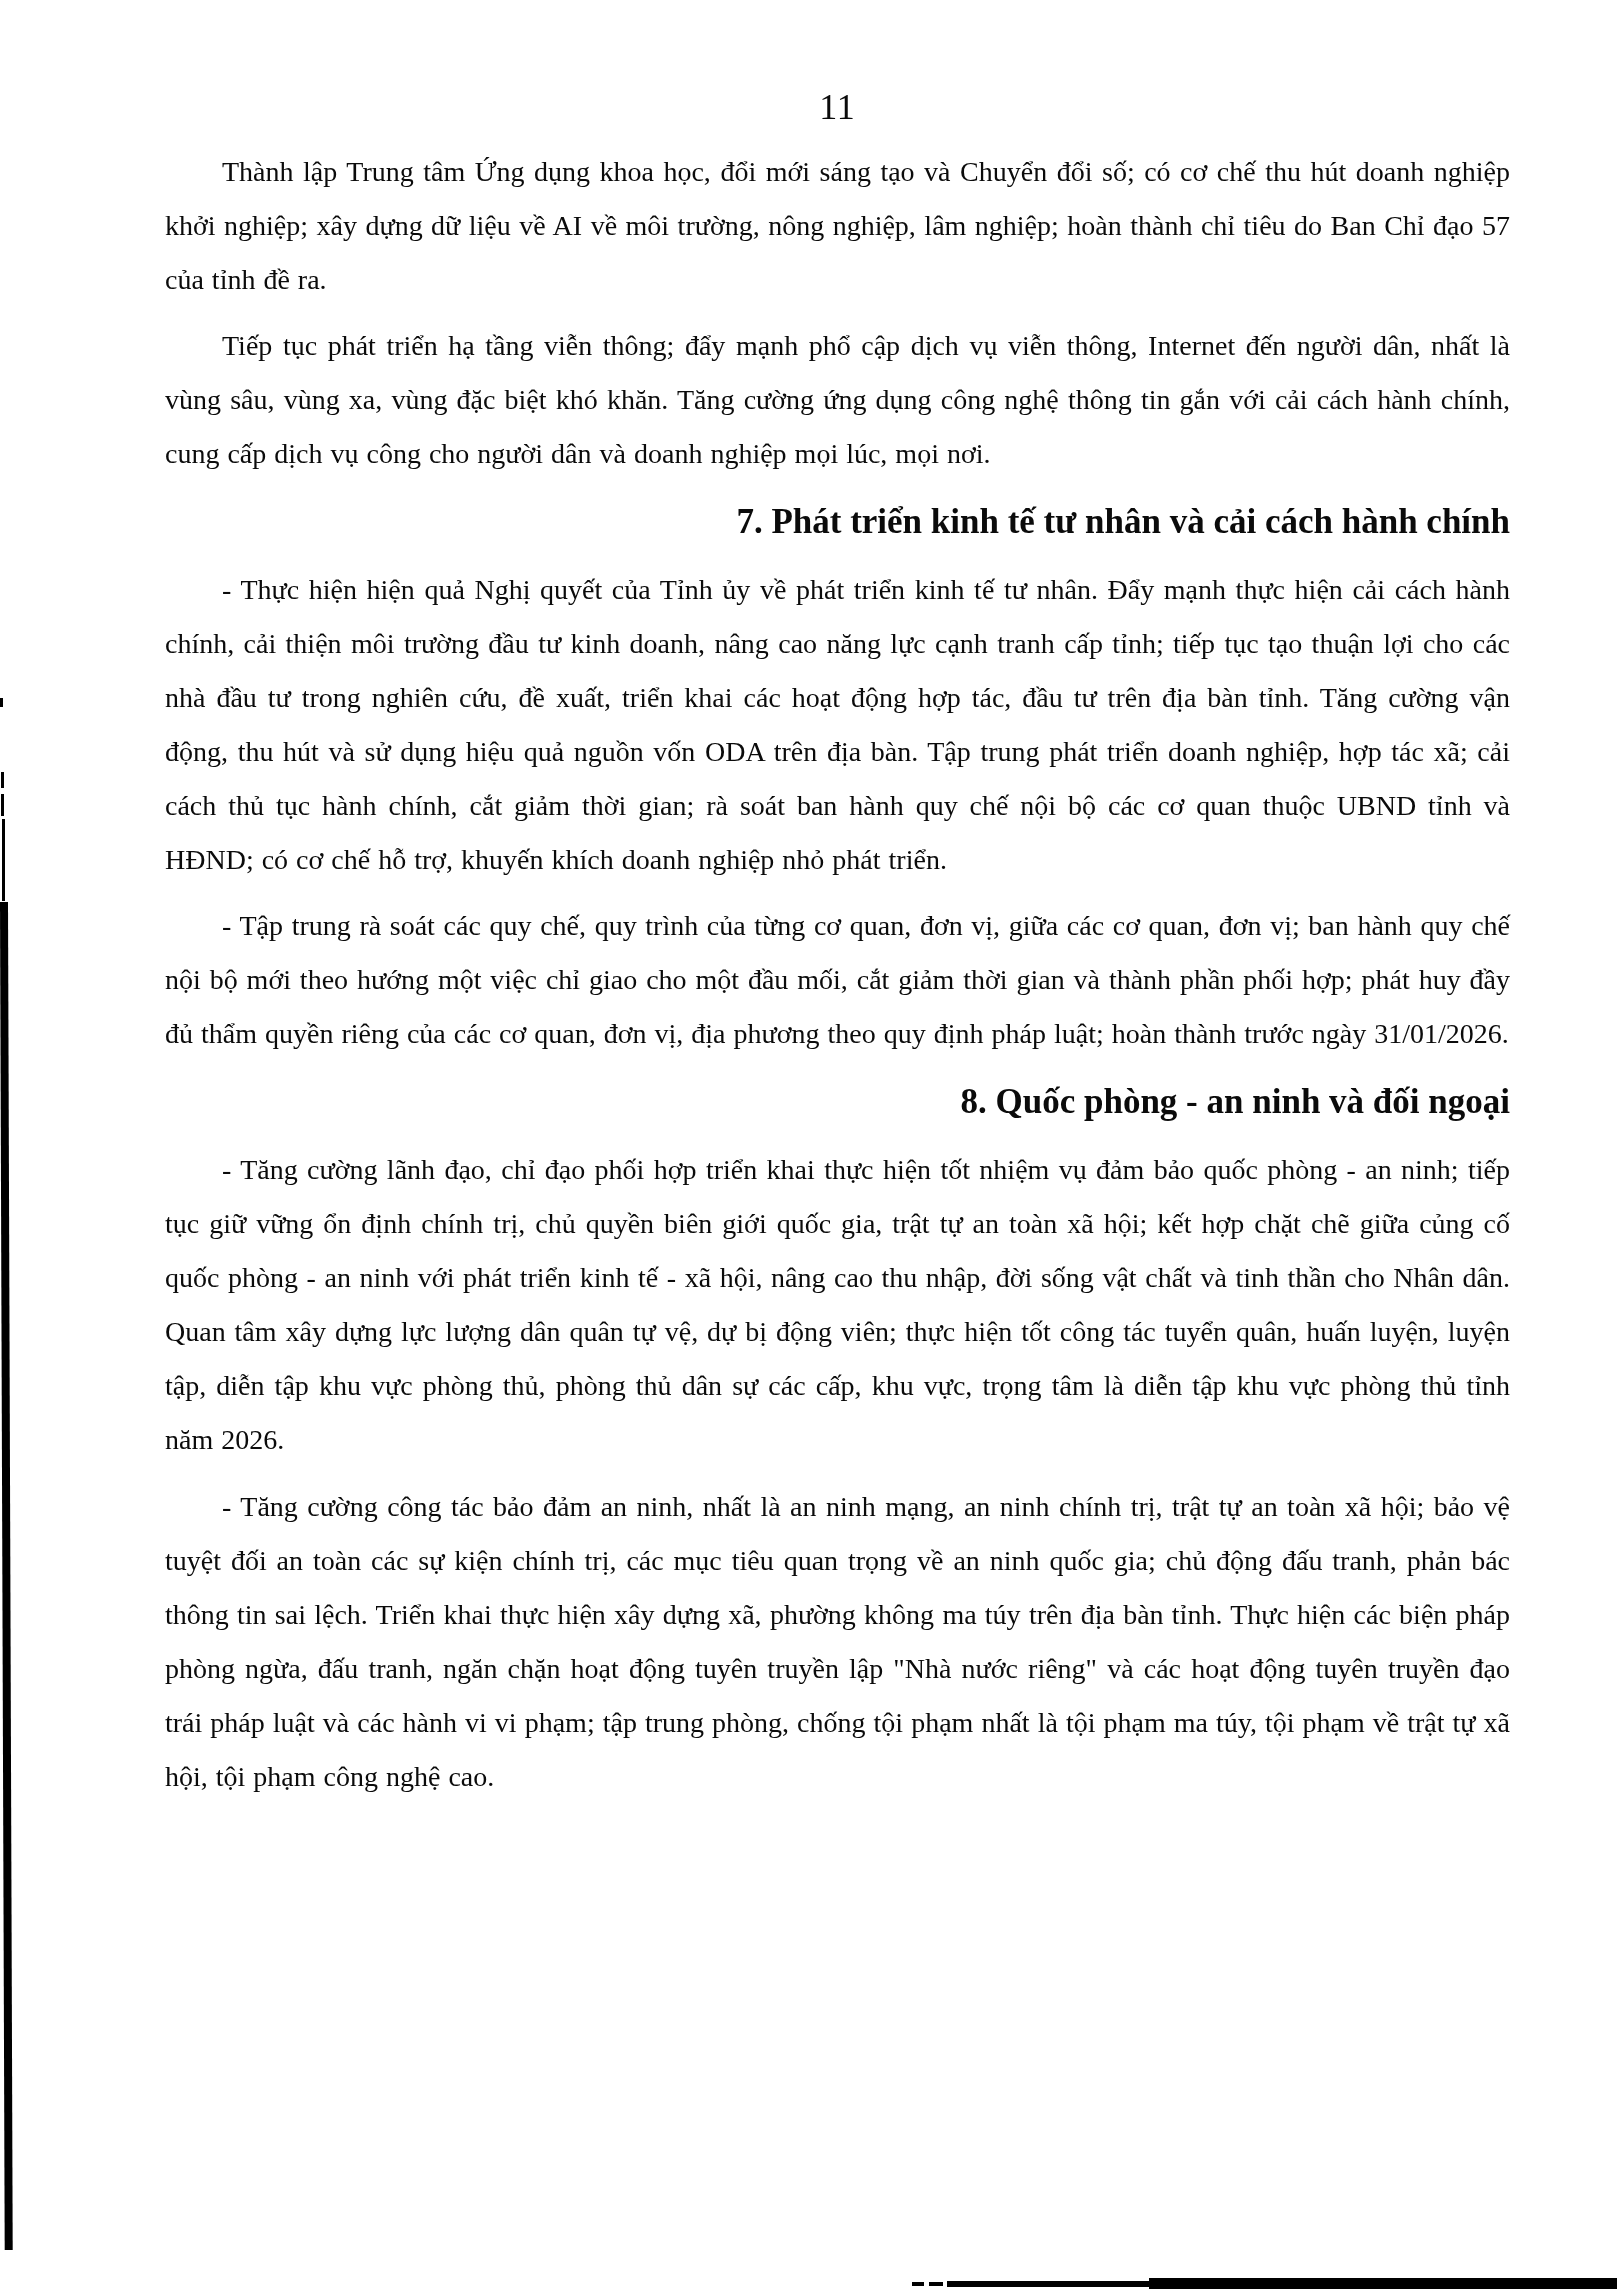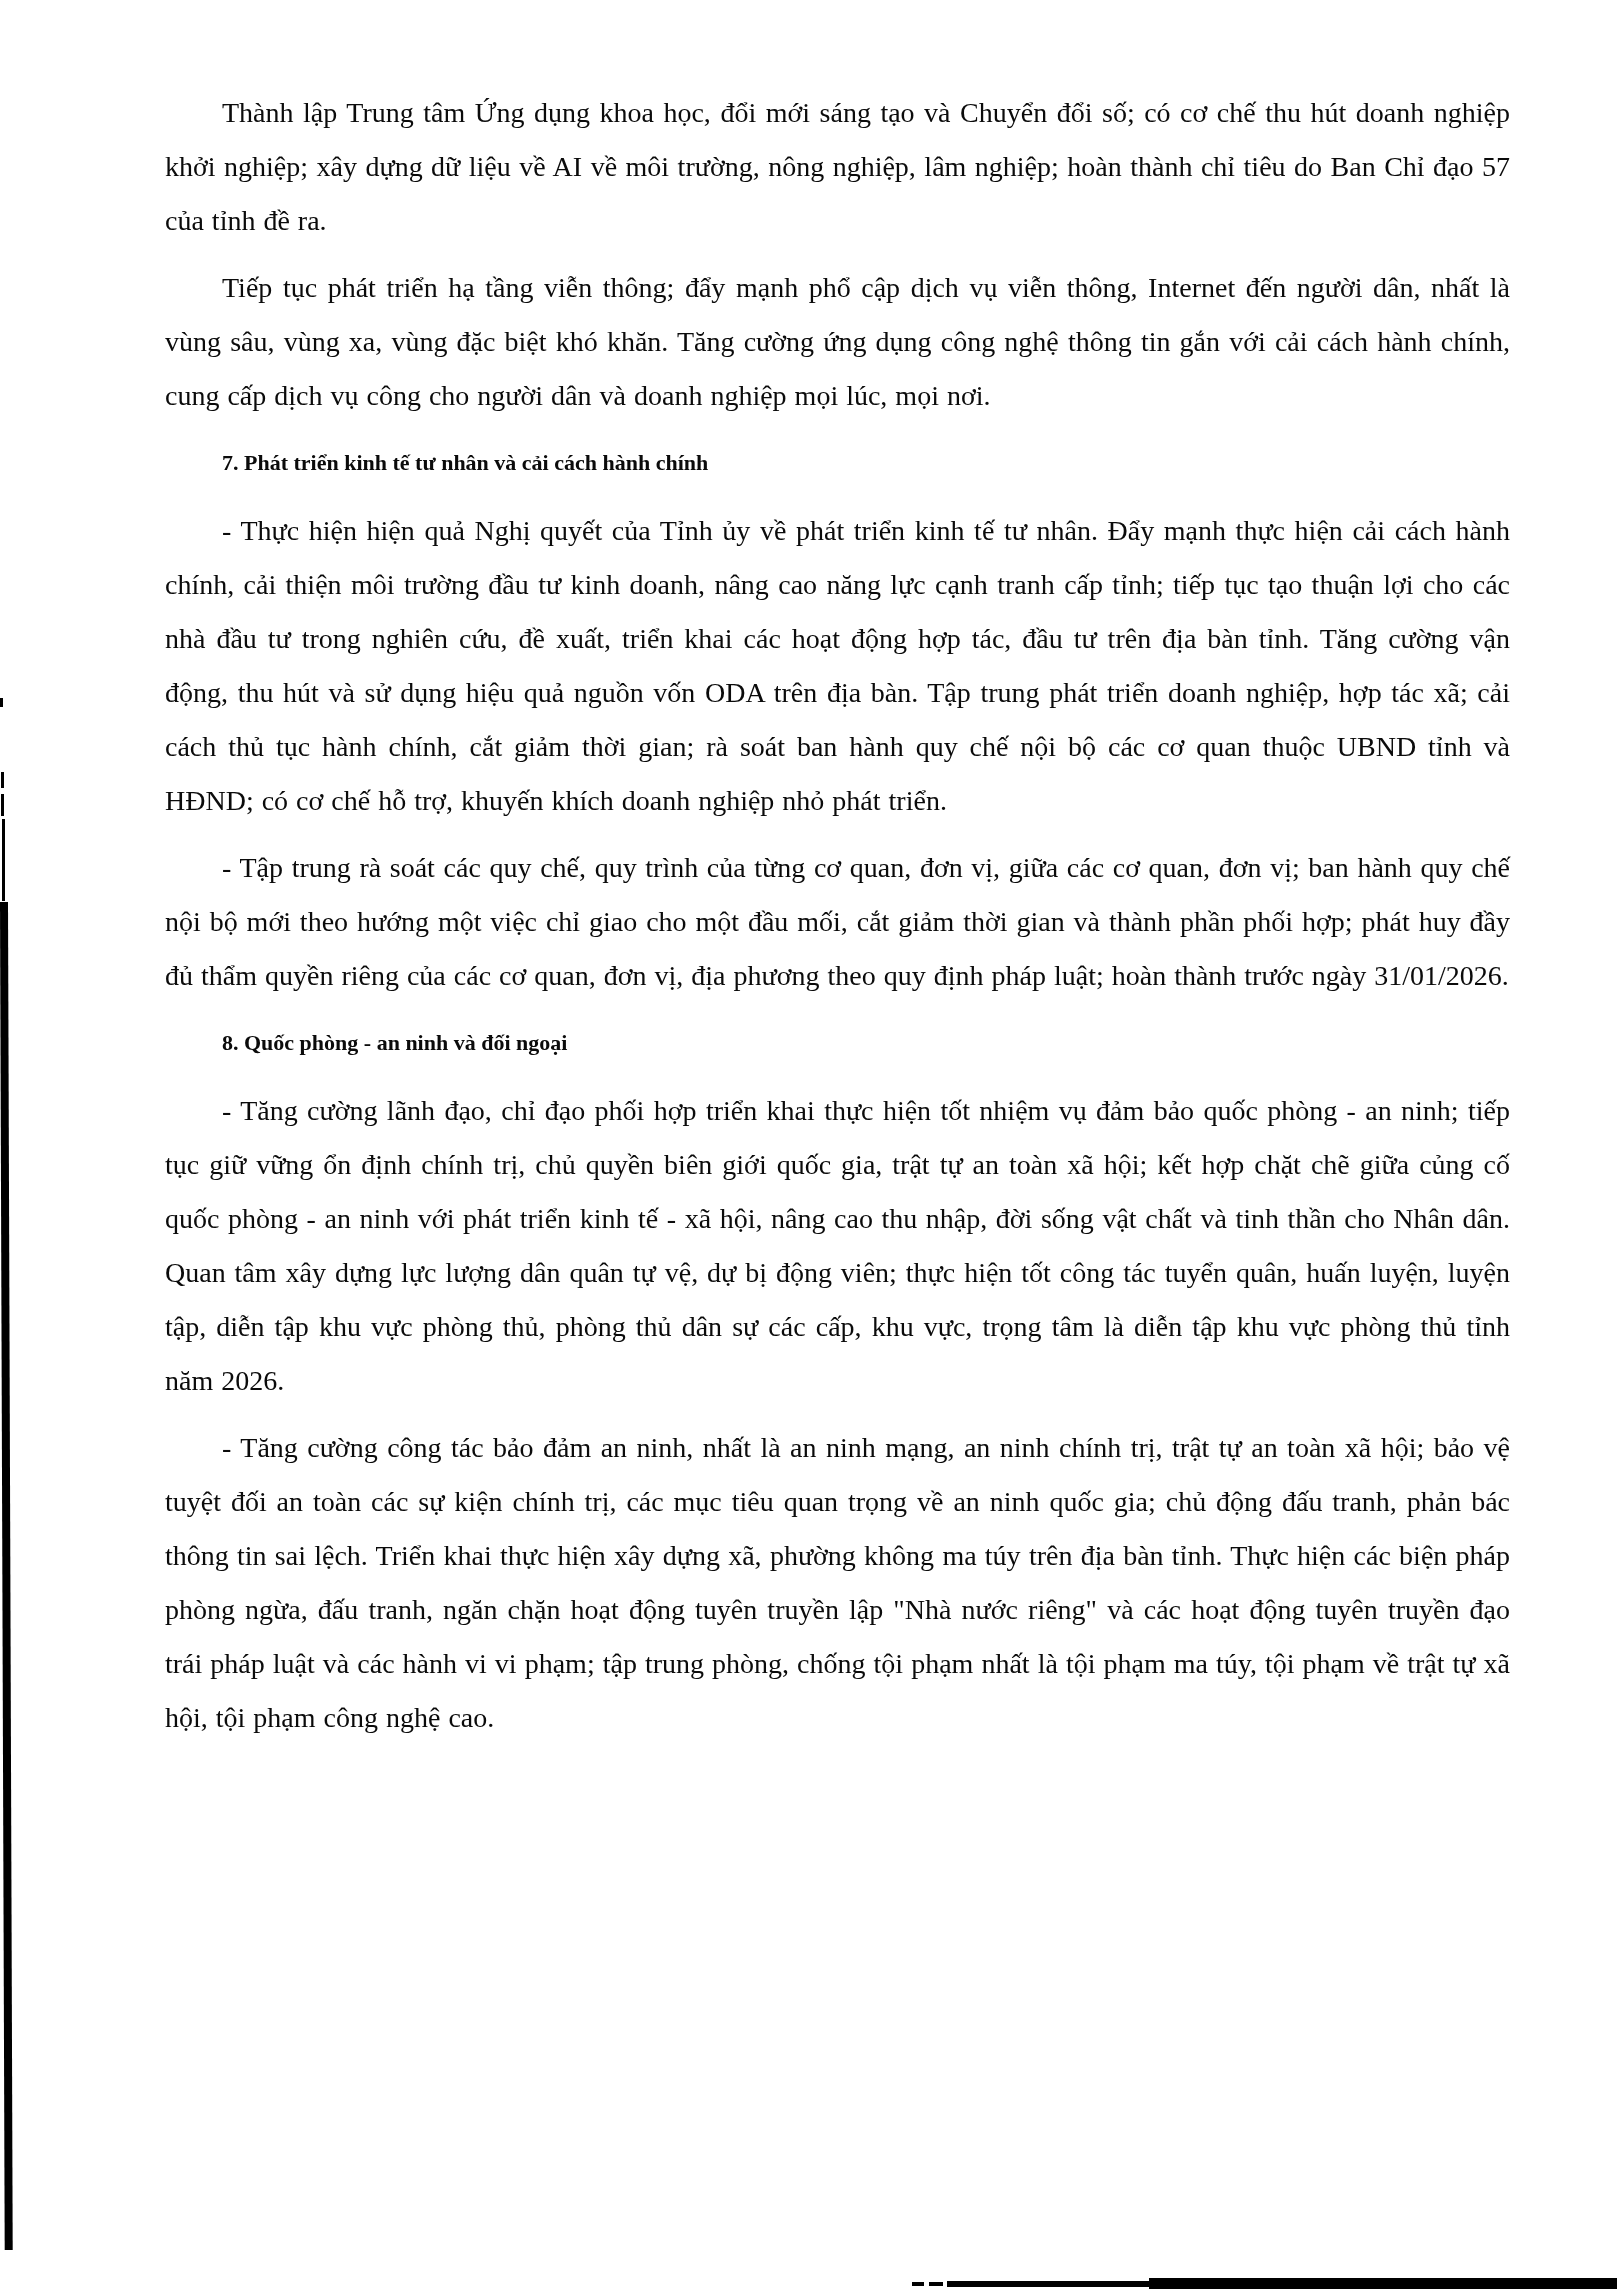--- a/index.html
+++ b/index.html
@@ -30,25 +30,26 @@
   }
   .para {
     font-size: 28px;
     line-height: 54px;
     text-align: justify;
     text-indent: 57px;
     margin: 0 0 12.7px 0;
     word-spacing: 1px;
   }
   .heading {
-    font-size: 22px;
+    font-size: 35px;
     line-height: 54px;
     font-weight: bold;
     text-indent: 57px;
     margin: 13.7px 0 13.7px 0;
+    text-align: right;
   }
   
   .artifact {
     position: absolute;
     background: #000000;
   }
   .left-dash-1   { left: 0;   top: 698px;  width: 2.9px; height: 8.8px; }
   .left-dash-2   { left: 1px; top: 772px;  width: 2.9px; height: 15.7px; }
   .left-dash-3   { left: 1px; top: 794px;  width: 2.9px; height: 21.6px; }
   .left-line-thin{ left: 2px; top: 819px;  width: 2.9px; height: 82px; }
@@ -59,20 +60,21 @@
   }
   .bottom-dash-1 { left: 912px;  top: 2282px; width: 11.8px;  height: 3.9px; }
   .bottom-dash-2 { left: 929px;  top: 2282px; width: 13.7px;  height: 3.9px; }
   .bottom-bar-mid{ left: 947px;  top: 2281px; width: 202px; height: 5.9px; }
   .bottom-bar-rt { left: 1149px; top: 2278px; width: 469px; height: 10.8px; }
 </style>
 </head>
 <body>
 
 <div class="page-content">
+  <div class="page-number">11</div>
 
   <p class="para">Thành lập Trung tâm Ứng dụng khoa học, đổi mới sáng tạo và Chuyển đổi số; có cơ chế thu hút doanh nghiệp khởi nghiệp; xây dựng dữ liệu về AI về môi trường, nông nghiệp, lâm nghiệp; hoàn thành chỉ tiêu do Ban Chỉ đạo 57 của tỉnh đề ra.</p>
 
   <p class="para">Tiếp tục phát triển hạ tầng viễn thông; đẩy mạnh phổ cập dịch vụ viễn thông, Internet đến người dân, nhất là vùng sâu, vùng xa, vùng đặc biệt khó khăn. Tăng cường ứng dụng công nghệ thông tin gắn với cải cách hành chính, cung cấp dịch vụ công cho người dân và doanh nghiệp mọi lúc, mọi nơi.</p>
 
   <h2 class="heading">7. Phát triển kinh tế tư nhân và cải cách hành chính</h2>
 
   <p class="para">- Thực hiện hiện quả Nghị quyết của Tỉnh ủy về phát triển kinh tế tư nhân. Đẩy mạnh thực hiện cải cách hành chính, cải thiện môi trường đầu tư kinh doanh, nâng cao năng lực cạnh tranh cấp tỉnh; tiếp tục tạo thuận lợi cho các nhà đầu tư trong nghiên cứu, đề xuất, triển khai các hoạt động hợp tác, đầu tư trên địa bàn tỉnh. Tăng cường vận động, thu hút và sử dụng hiệu quả nguồn vốn ODA trên địa bàn. Tập trung phát triển doanh nghiệp, hợp tác xã; cải cách thủ tục hành chính, cắt giảm thời gian; rà soát ban hành quy chế nội bộ các cơ quan thuộc UBND tỉnh và HĐND; có cơ chế hỗ trợ, khuyến khích doanh nghiệp nhỏ phát triển.</p>
 
   <p class="para">- Tập trung rà soát các quy chế, quy trình của từng cơ quan, đơn vị, giữa các cơ quan, đơn vị; ban hành quy chế nội bộ mới theo hướng một việc chỉ giao cho một đầu mối, cắt giảm thời gian và thành phần phối hợp; phát huy đầy đủ thẩm quyền riêng của các cơ quan, đơn vị, địa phương theo quy định pháp luật; hoàn thành trước ngày 31/01/2026.</p>

